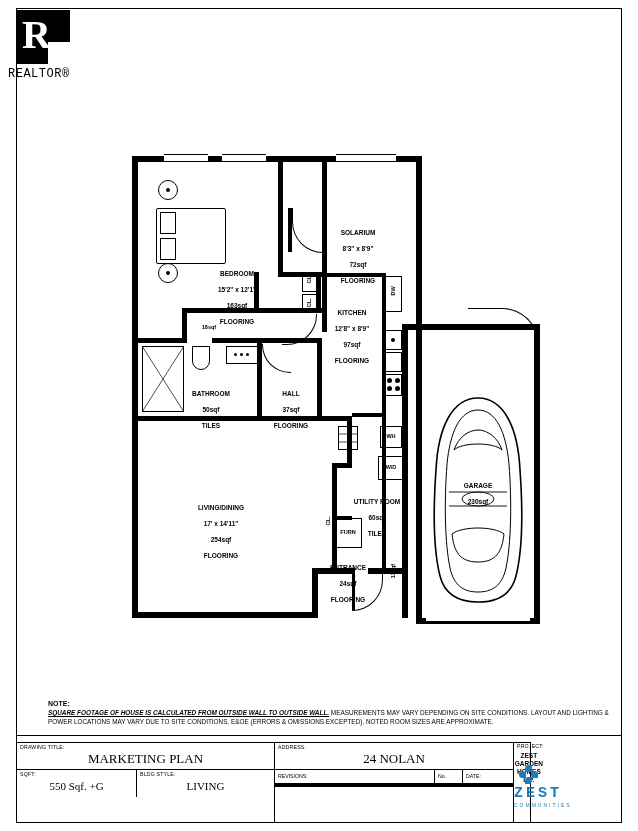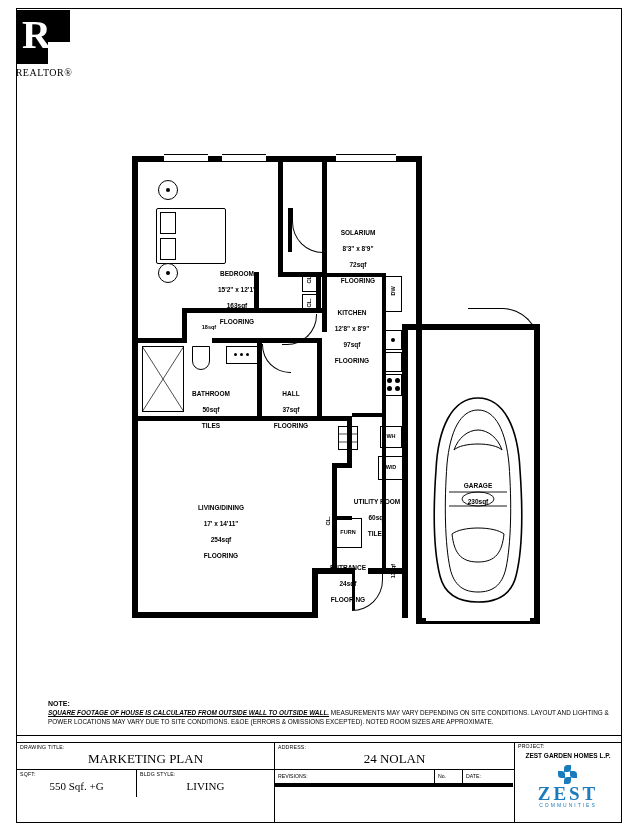--- a/index.html
+++ b/index.html
@@ -46,24 +46,24 @@
   }
   .realtor-mark .notch {
     position: absolute;
     right: 0;
     bottom: 0;
     width: 22px;
     height: 22px;
     background: #fff;
   }
   .realtor-text {
-    font-family: Liberation Serif, serif;
-    font-size: 10px;
+    font-family: Liberation Mono, monospace;
+    font-size: 12px;
     letter-spacing: 0.5px;
-    text-align: center;
+    text-align: left;
     margin-top: 3px;
     color: #000;
   }
   
   .sheet-border {
     position: absolute;
     left: 16px;
     top: 8px;
     width: 606px;
     height: 815px;
@@ -156,21 +156,21 @@
     top: 735px;
     width: 606px;
     height: 1px;
     background: #000;
   }
   
   .title-block {
     position: absolute;
     left: 16px;
     top: 742px;
-    width: 606px;
+    width: 515px;
     height: 81px;
     border: 1px solid #000;
     box-sizing: border-box;
     display: flex;
   }
   .tb-left {
     width: 258px;
     border-right: 1px solid #000;
     box-sizing: border-box;
     display: flex;
@@ -244,22 +244,22 @@
     position: relative;
   }
   .zest-flower span {
     position: absolute;
     width: 7px;
     height: 7px;
     background: #1a7bbd;
     border-radius: 50% 0 50% 0;
   }
   .zest-name {
-    font-family: Liberation Serif, serif;
-    font-size: 19px;
+    font-family: Liberation Mono, monospace;
+    font-size: 15px;
     font-weight: bold;
     letter-spacing: 3px;
     color: #1a7bbd;
     line-height: 16px;
   }
   .zest-sub {
     font-size: 5px;
     letter-spacing: 2px;
     color: #1a7bbd;
   }

